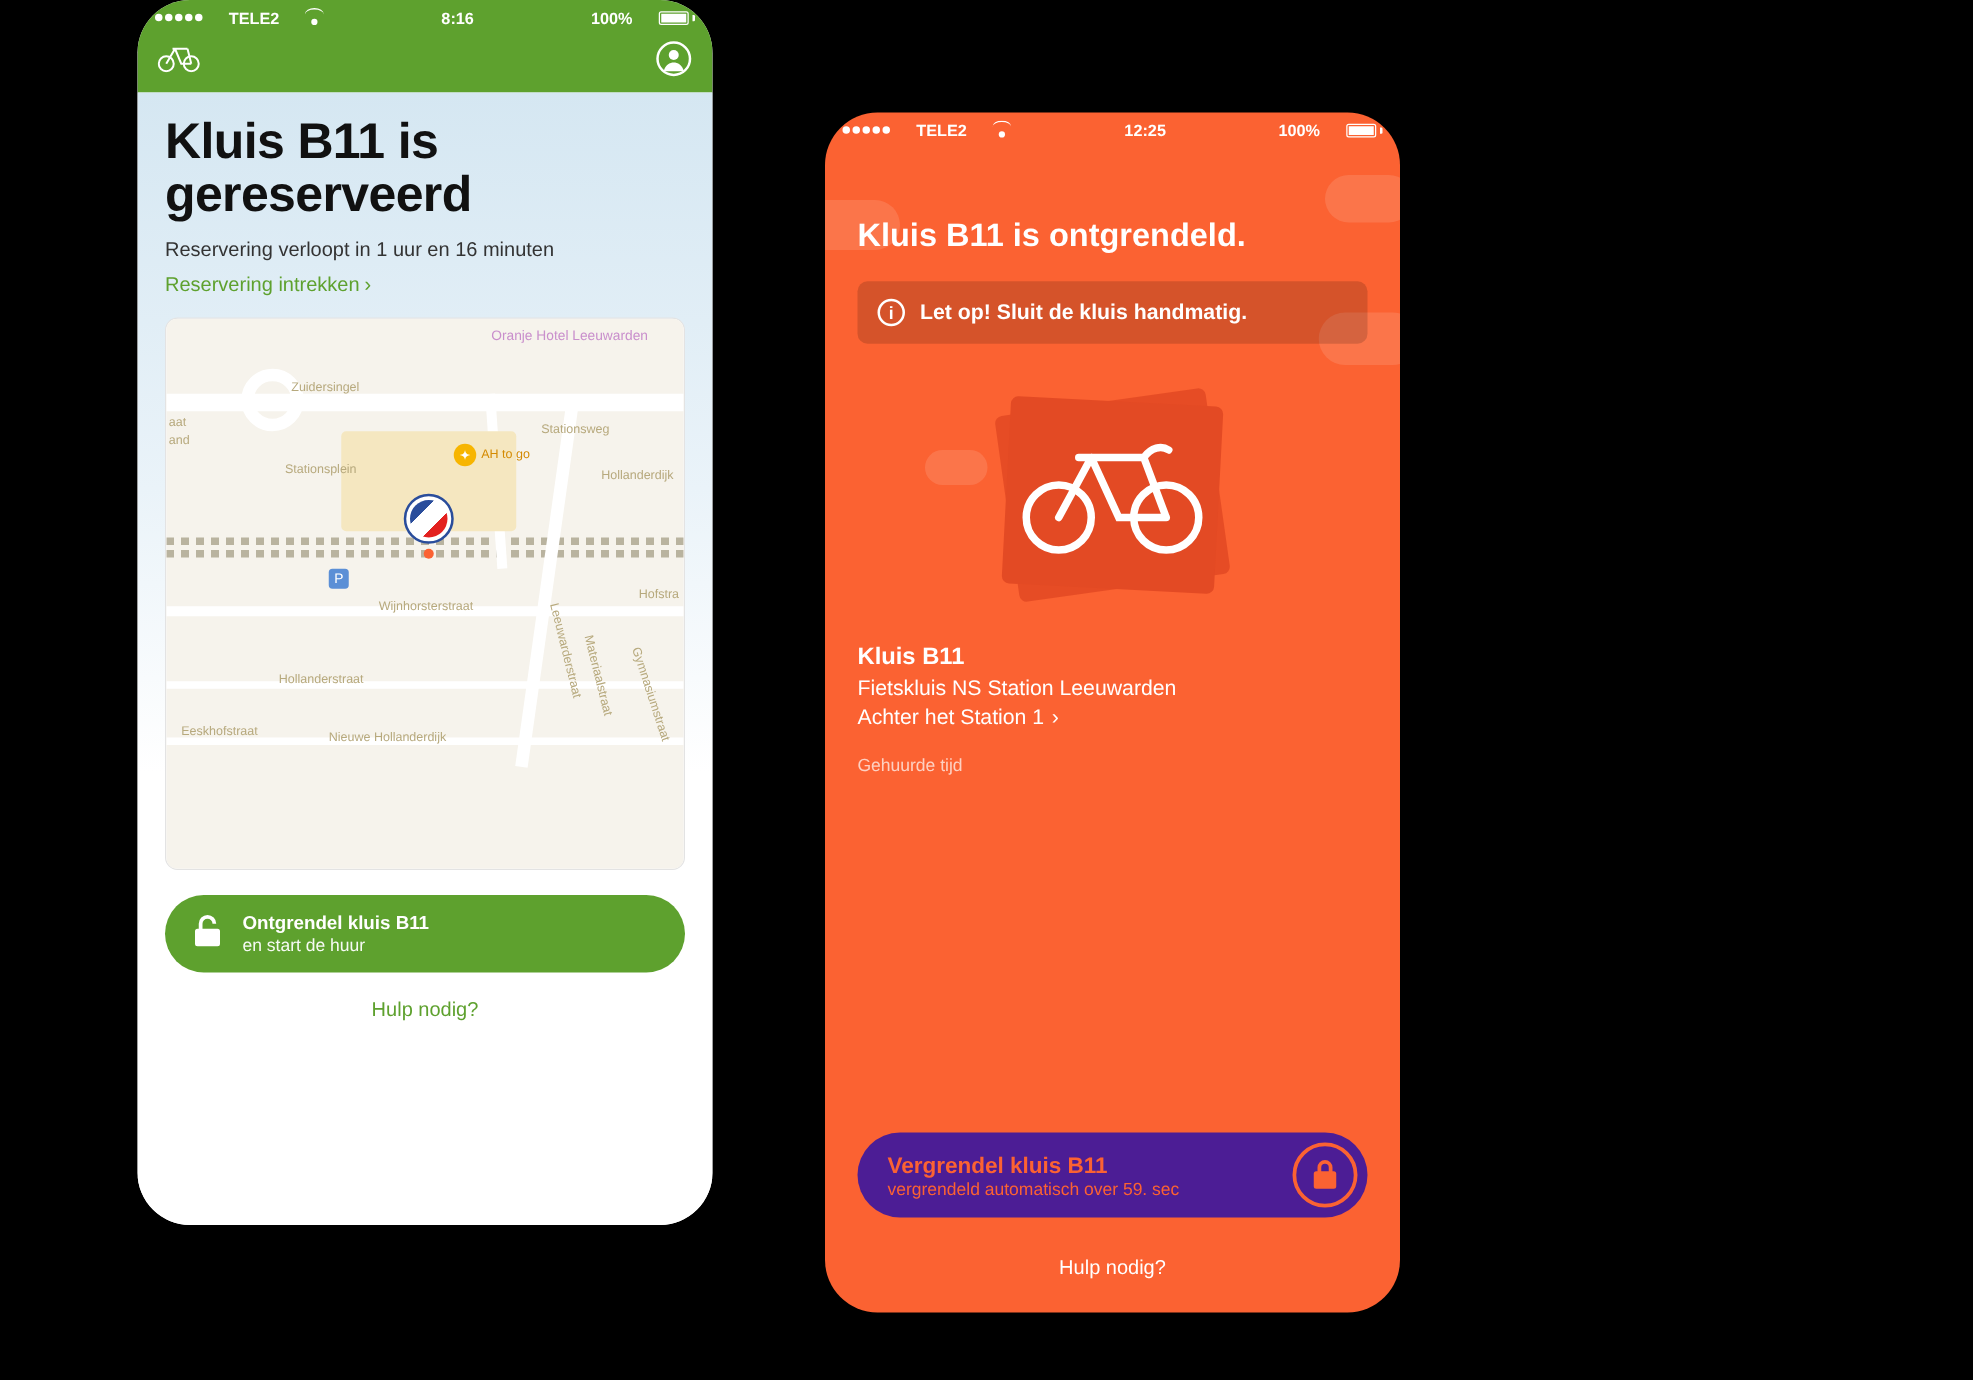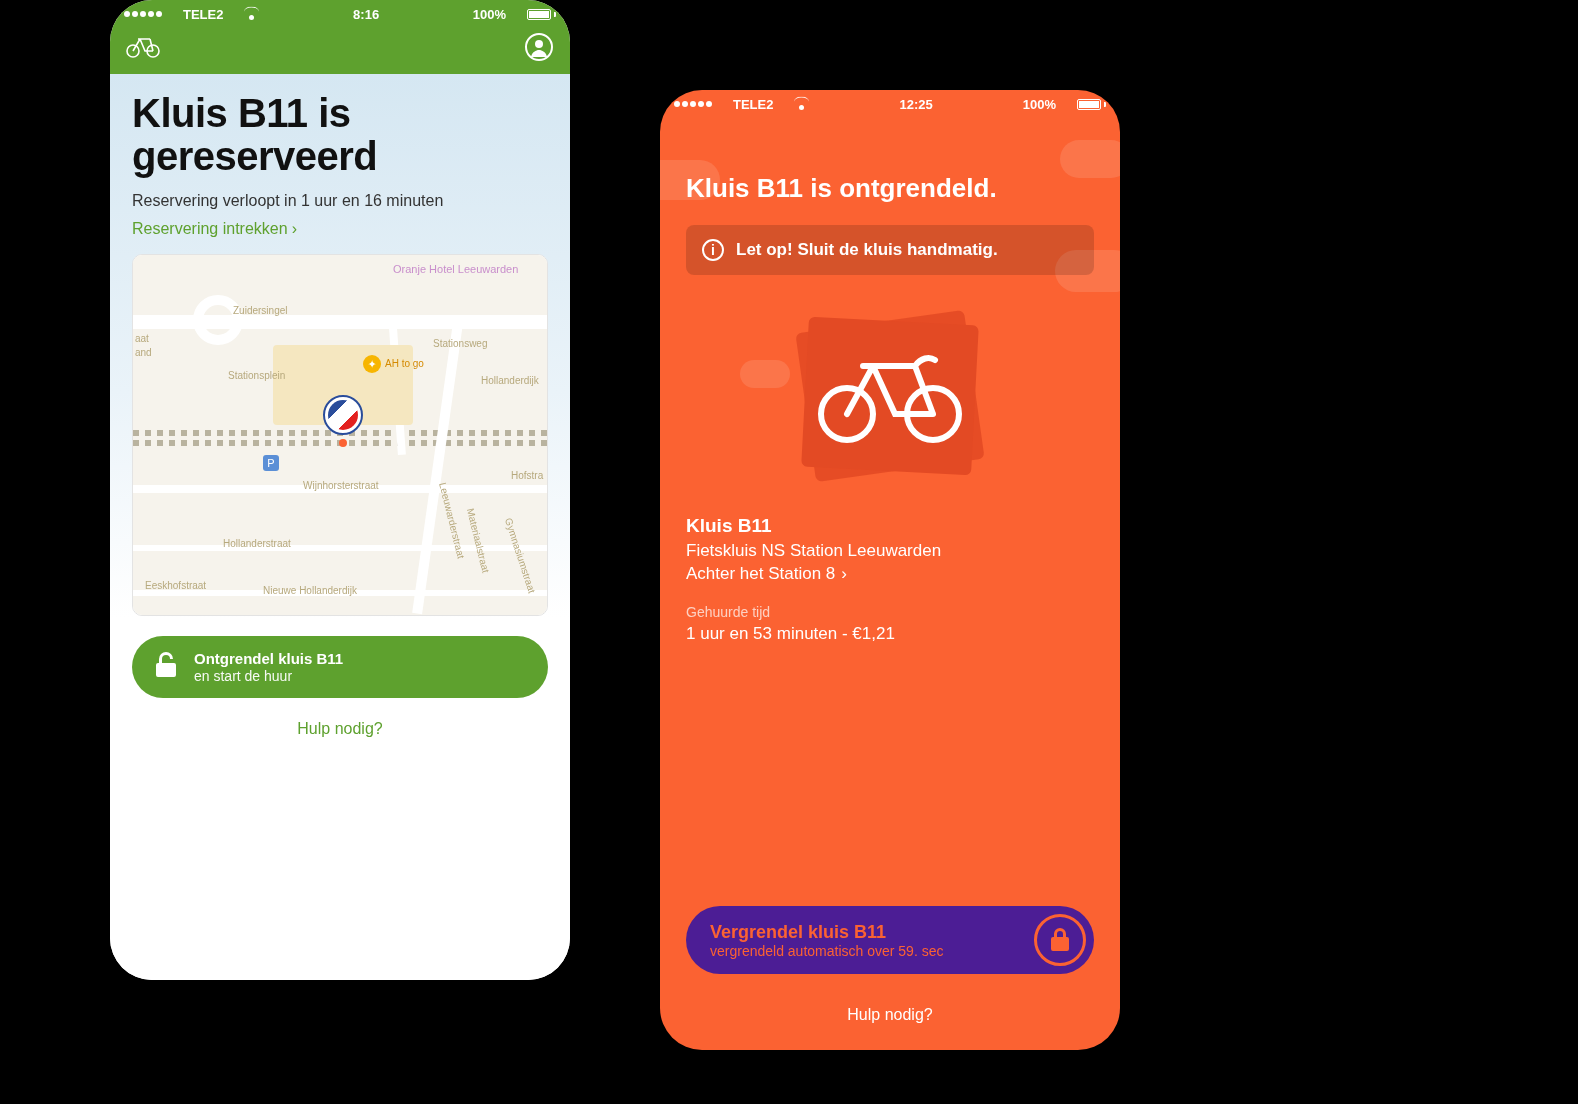--- a/index.html
+++ b/index.html
@@ -41,21 +41,21 @@
   .nav-bar { background:#5EA12E; height:50px; display:flex; align-items:center; justify-content:space-between; padding:0 16px;}
   .nav-bar svg { fill:#fff;}
   .content-left { background:linear-gradient(#D5E7F2 0%, #EAF3F9 35%, #FFFFFF 60%); padding: 18px 22px 0 22px; height:calc(100% - 74px); display:flex; flex-direction:column;}
   .content-left h1 { font-size:40px; font-weight:800; line-height:1.08; letter-spacing:-0.5px; color:#111;}
   .sub { font-size:16px; color:#333; margin-top:14px;}
   .link-green { color:#5EA12E; font-size:16px; font-weight:500; margin-top:10px; display:flex; align-items:center; gap:4px; cursor:pointer;}
   .card { background:#fff; border:1px solid #E3E3E3; border-radius:10px; margin-top:16px; overflow:hidden; flex:0 0 auto;}
   .card-head { padding:14px 16px 10px 16px;}
   .card-head .t { font-size:18px; font-weight:700; color:#222;}
   .card-head .a { font-size:15px; color:#888; margin-top:3px;}
-  .map { height:360px; background:#F6F3EC; position:relative; overflow:hidden;}
+  .map { height:440px; background:#F6F3EC; position:relative; overflow:hidden;}
   .map .road { position:absolute; background:#fff;}
   .map .rail { position:absolute; height:6px; background:repeating-linear-gradient(90deg,#B9B39F 0 6px,#F6F3EC 6px 12px);}
   .map .lbl { position:absolute; font-size:10px; color:#B7A97D; white-space:nowrap;}
   .map .lbl.big { font-size:11px; color:#A89A70;}
   .map .poi { position:absolute; width:18px; height:18px; border-radius:50%; background:#F7B500; display:flex;align-items:center;justify-content:center;font-size:11px;color:#fff;}
   .map .pin { position:absolute; width:40px; height:40px; border-radius:50%; background:#fff; border:2px solid #2A4D9B; left:190px; top:140px; overflow:hidden;}
   .map .pin::before{content:"";position:absolute;inset:3px;border-radius:50%;background:linear-gradient(135deg,#2A4D9B 0 33%,#fff 33% 66%,#E3211F 66% 100%);}
   .map .pin-dot{position:absolute;left:206px;top:184px;width:8px;height:8px;border-radius:50%;background:#FB6232;}
   .big-btn { margin:20px 0 0 0; background:#5EA12E; color:#fff; border-radius:999px; padding:14px 22px; display:flex; align-items:center; gap:16px; cursor:pointer;}
   .big-btn .bt { font-size:15px; font-weight:700; line-height:1.15;}
@@ -235,25 +235,24 @@
           <circle cx="32" cy="78" r="26"></circle>
             <circle cx="118" cy="78" r="26"></circle>
           <path d="M32 78 L58 30 L100 30 M58 30 L80 78 L118 78 M48 30h20 M100 30l18 48 M100 30c6-8 14-10 20-6"></path>
         </g>
       </svg>
     </div>
     <div class="info">
       <div class="l1">Kluis B11</div>
       <div class="l2">Fietskluis NS Station Leeuwarden</div>
       <div class="l3">
-        <span>Achter het Station 8</span>
+        <span>Achter het Station 1</span>
         <span>›</span>
       </div>
       <div class="tiny">Gehuurde tijd</div>
-      <div class="l4">1 uur en 53 minuten - €1,21</div>
     </div>
     <div class="lock-btn">
       <span class="txt">
         <div class="t1">Vergrendel kluis B11</div>
         <div class="t2">vergrendeld automatisch over 59. sec</div>
       </span>
       <span class="circ">
         <svg width="24" height="26" viewBox="0 0 24 26" fill="#FB6232">
             <path d="M6 10V7a6 6 0 0112 0v3h1a2 2 0 012 2v10a2 2 0 01-2 2H5a2 2 0 01-2-2V12a2 2 0 012-2h1zm3 0h6V7a3 3 0 00-6 0v3z"></path>
           </svg>

